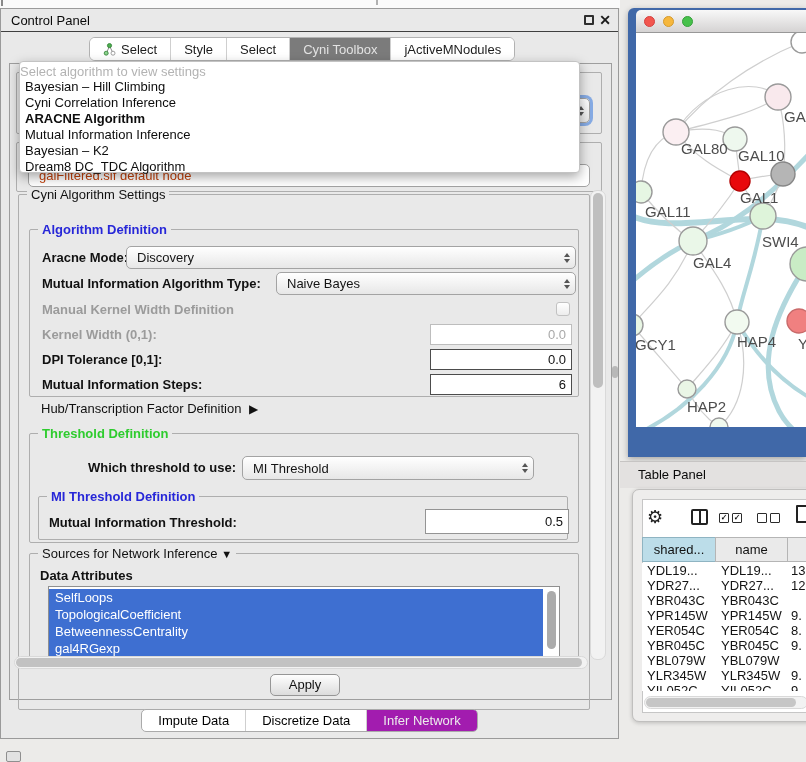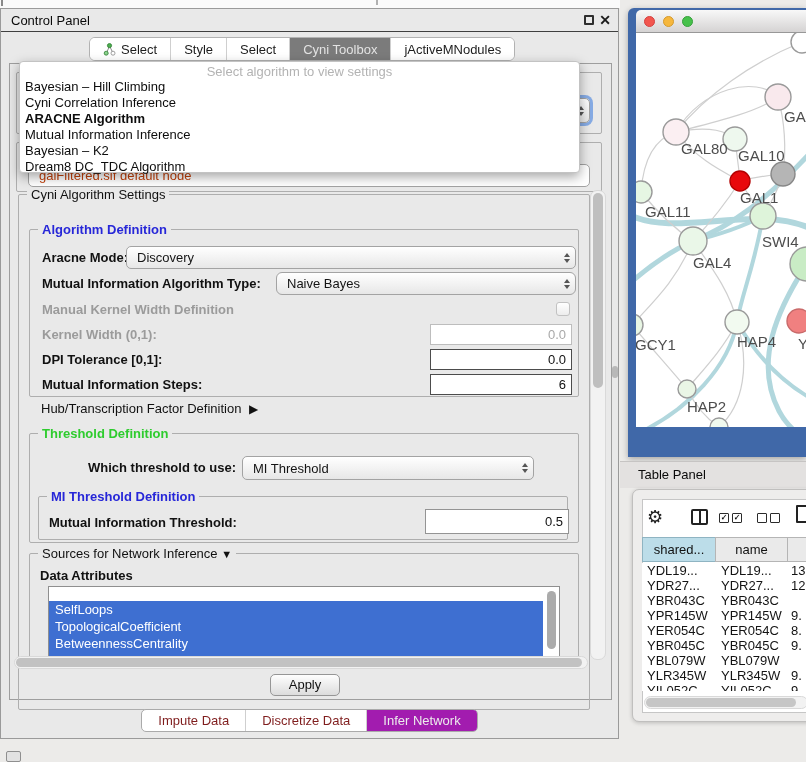--- a/index.html
+++ b/index.html
@@ -38,36 +38,36 @@
   .stepper{width:16px;display:flex;flex-direction:column;align-items:center;justify-content:center;gap:2px;}
   .tri-up{width:0;height:0;border-left:3.5px solid transparent;border-right:3.5px solid transparent;border-bottom:4px solid #555;}
   .tri-dn{width:0;height:0;border-left:3.5px solid transparent;border-right:3.5px solid transparent;border-top:4px solid #555;}
   
   .field{background:#fff;box-sizing:border-box;font-size:13px;text-align:right;padding:0 5px;line-height:19px;}
   .field.en{border:1px solid #4c4c4c;color:#111;}
   .field.md{border:1px solid #949494;color:#111;}
   .field.di{border:1px solid #bdbdbd;color:#a9a9a9;}
   .checkbox{width:14px;height:14px;border:1px solid #c2c2c2;border-radius:3px;background:linear-gradient(#ffffff,#ededed);box-sizing:border-box;}
   
-  .attr-list{background:#fff;border:1px solid #8f8f8f;box-sizing:border-box;padding-top:14px;}
+  .attr-list{background:#fff;border:1px solid #8f8f8f;box-sizing:border-box;padding-top:2px;}
   .attr-item{height:17px;line-height:17px;padding-left:6px;font-size:13px;color:#fff;background:#3e6fd1;width:calc(100% - 16px);box-sizing:border-box;}
   
   .sb-track{background:#f2f2f2;border:1px solid #d9d9d9;border-radius:7px;box-sizing:border-box;}
   .sb-thumb{background:#bfbfbf;border-radius:5px;}
   
   .btn{background:linear-gradient(#fefefe,#dcdcdc);border:1px solid #969696;border-radius:5px;font-size:13px;text-align:center;box-sizing:border-box;}
   
   .popup{left:18px;top:52px;width:561px;height:112px;background:#fff;border:1px solid #c3c3c3;border-radius:4px;box-shadow:0 4px 12px rgba(0,0,0,.35);z-index:50;box-sizing:border-box;padding-top:2px;}
-  .popup .ph{text-align:center;color:#b3b3b3;font-size:13px;height:15px;line-height:15px;}
+  .popup .ph{color:#b3b3b3;font-size:13px;height:15px;line-height:15px;}
   .popup .it{height:16px;line-height:16px;padding-left:5px;font-size:13px;color:#0d0d0d;white-space:nowrap;}
   .popup .it.b{font-weight:bold;}
   
   .btabbar{top:700px;left:0;width:100%;display:flex;justify-content:center;}
   .btabgrp{display:inline-flex;height:21px;background:#fff;border:1px solid #aaa;border-radius:5px;overflow:hidden;}
-  .btab{display:flex;align-items:center;padding:0 16px;font-size:13px;color:#7f1d1d;border-left:1px solid #cfcfcf;}
+  .btab{display:flex;align-items:center;padding:0 16px;font-size:13px;color:#000000;border-left:1px solid #cfcfcf;}
   .btab:first-child{border-left:none;}
   .btab.sel{background:#a21caf;color:#ececec;}
   
   .net-frame{left:628px;top:8px;width:178px;height:449px;background:#4068a8;border-top-left-radius:6px;box-shadow:0 2px 6px rgba(0,0,0,.3);}
   .net-titlebar{left:636px;top:10px;width:170px;height:23px;background:linear-gradient(#f8f8f8,#d5d3d3);border-top-left-radius:5px;border-bottom:1px solid #989898;box-sizing:border-box;}
   .light{width:11px;height:11px;border-radius:50%;box-sizing:border-box;top:6px;}
   .net-canvas{left:636px;top:33px;width:170px;height:394px;background:#fff;overflow:hidden;}
   
   .tp-titlebar{left:620px;top:461px;width:186px;height:27px;background:#e3e1e0;border-top:1px solid #c6c4c3;box-sizing:border-box;}
   .tp-title{left:18px;top:5px;font-size:13px;color:#0a0a0a;}
@@ -147,21 +147,21 @@
         <span class="abs lbl b" style="left:12px;top:20px;">Aracne Mode:</span>
         <div class="abs combo" style="left:96px;top:16px;width:450px;height:23px;">
           <span class="cval">Discovery</span>
           <span class="stepper">
               <span class="tri-up"></span>
               <span class="tri-dn"></span>
             </span>
         </div>
 
         <span class="abs lbl b" style="left:12px;top:46px;">Mutual Information Algorithm Type:</span>
-        <div class="abs combo" style="left:246px;top:42px;width:300px;height:23px;border-radius:6px;">
+        <div class="abs combo" style="left:246px;top:42px;width:300px;height:23px;">
           <span class="cval">Naive Bayes</span>
           <span class="stepper">
               <span class="tri-up"></span>
               <span class="tri-dn"></span>
             </span>
         </div>
 
         <span class="abs lbl b dis" style="left:12px;top:72px;">Manual Kernel Width Definition</span>
         <span class="abs checkbox" style="left:526px;top:72px;"></span>
 

